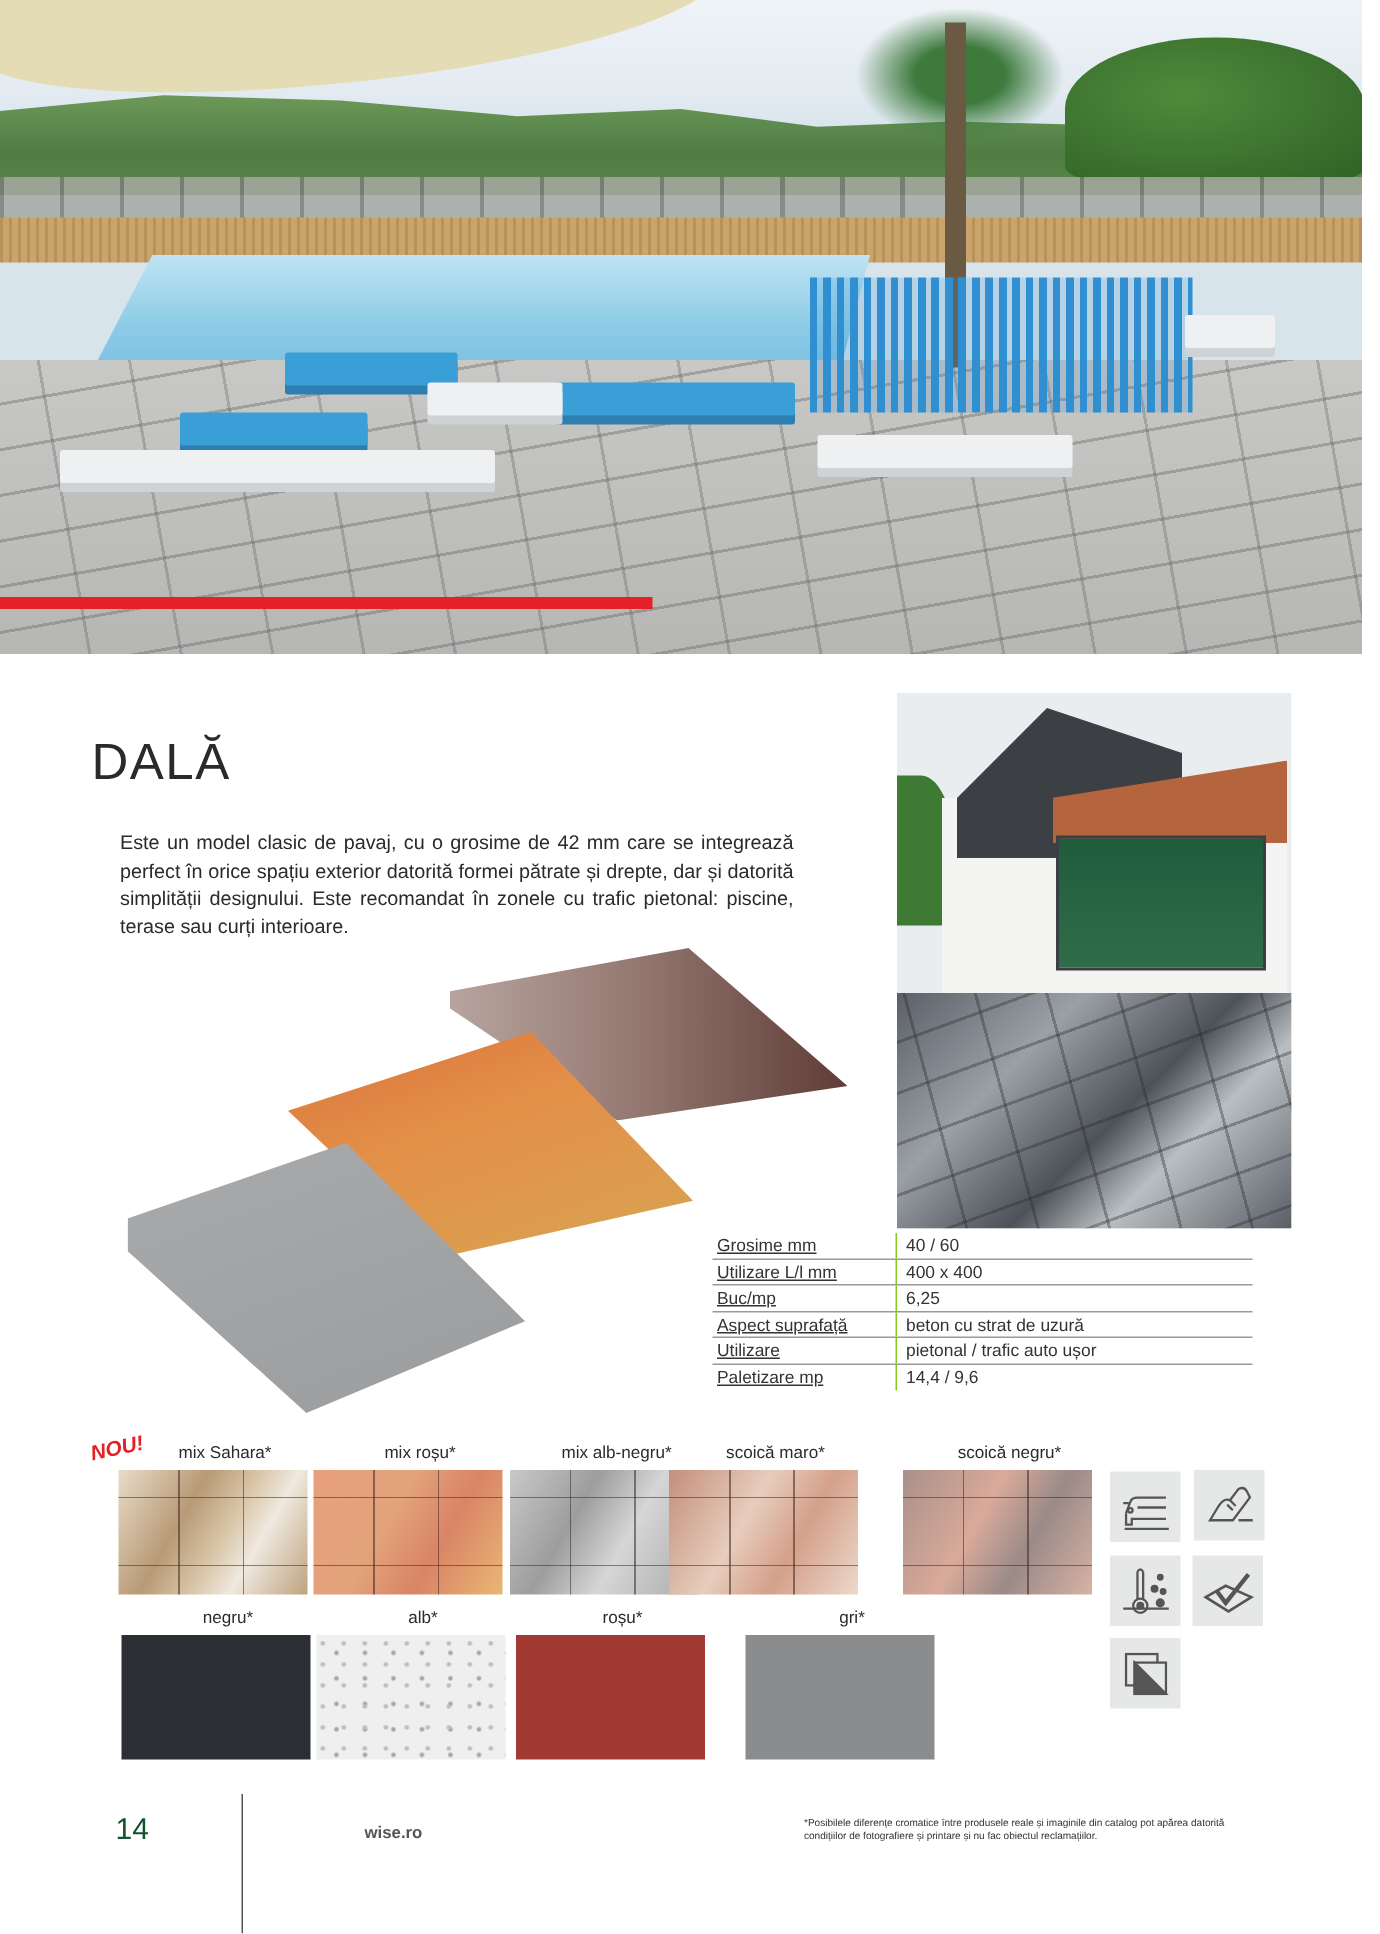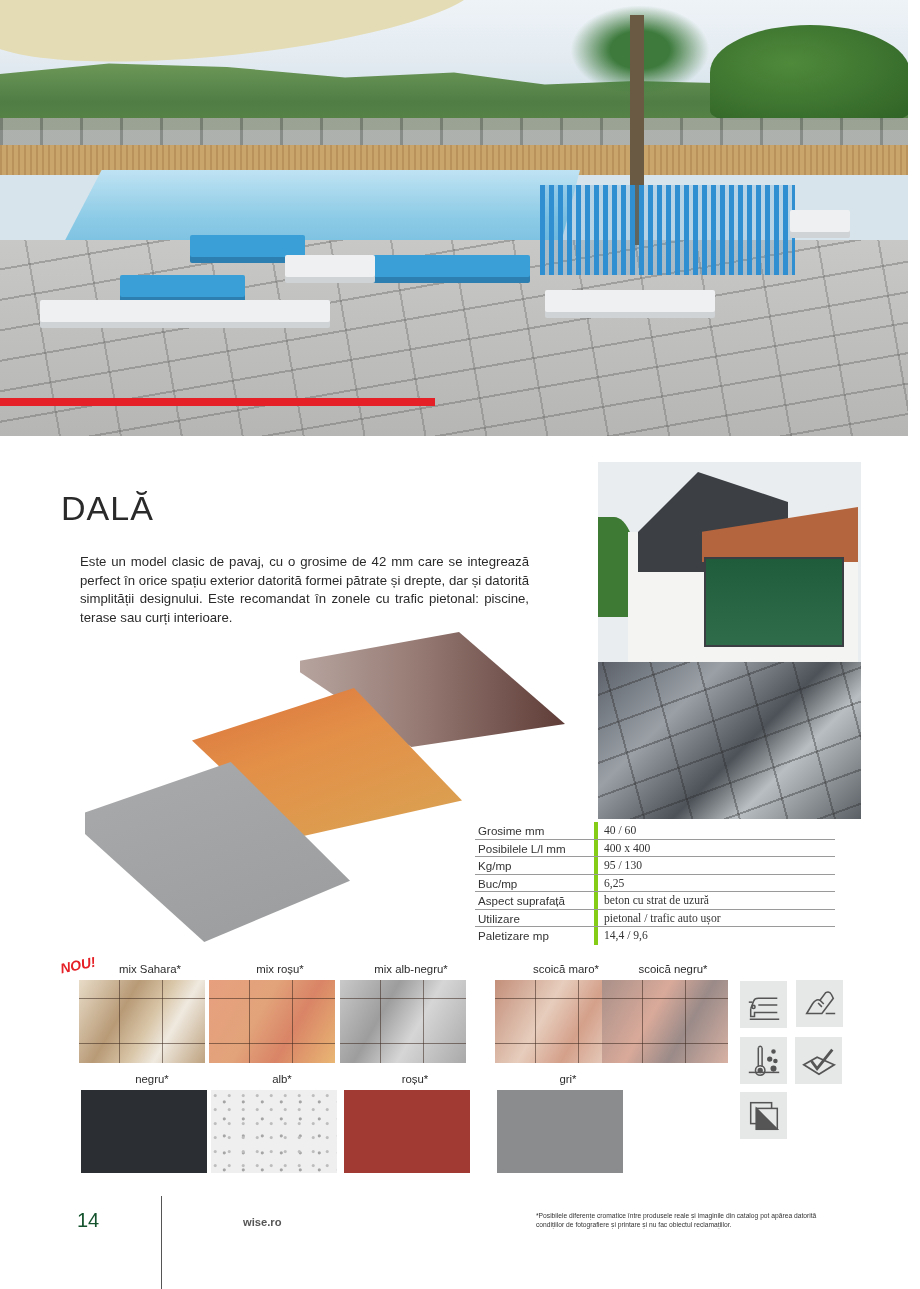--- a/index.html
+++ b/index.html
@@ -67,22 +67,22 @@
           background: linear-gradient(160deg, #d9723c 0%, #e38f48 40%, #d9a453 100%);
           clip-path: polygon(0 35%, 60% 0, 100% 75%, 38% 100%); }
   .slab-grey { left: 85px; top: 762px; width: 265px; height: 180px;
           background: linear-gradient(160deg, #a9aaab 0%, #9b9c9d 100%);
           clip-path: polygon(0 28%, 55% 0, 100% 66%, 45% 100%, 0 40%); }
 
   
   .specs { position: absolute; left: 475px; top: 822px; width: 360px; }
   .spec-row { display: flex; height: 17.5px; border-bottom: 1px solid #9a9a9a; font-size: 11.6px; line-height: 17px; color: #333; }
   .spec-row:last-child { border-bottom: none; }
-  .spec-label { width: 123px; padding-left: 3px; border-right: 4px solid #84cc16; }
-  .spec-value { flex: 1; padding-left: 6px; font-family: Liberation Serif, serif; }
+  .spec-label { width: 123px; padding-left: 3px; border-right: 1px solid #84cc16; text-decoration: underline; }
+  .spec-value { flex: 1; padding-left: 6px; }
 
   
   .nou { position: absolute; left: 60px; top: 957px; font-size: 14px; font-weight: 700; color: #e52127; transform: rotate(-12deg); font-style: italic; }
   .swatch { position: absolute; width: 142px; }
   .swatch .label { display: block; text-align: center; font-size: 11.4px; color: #2b2b2b; height: 17px; }
   .swatch .tile { display: block; width: 126px; height: 83px; }
   .tile.grid { position: relative; }
   .tile.grid::after { content: ""; position: absolute; inset: 0;
           background:
             linear-gradient(90deg, transparent 40px, rgba(60,40,30,.55) 40px 41px, transparent 41px 83px, rgba(60,40,30,.55) 83px 84px, transparent 84px),
@@ -137,26 +137,22 @@
 <div class="slab slab-brown"></div>
 <div class="slab slab-orange"></div>
 <div class="slab slab-grey"></div>
 
 <div class="specs">
   <div class="spec-row">
     <span class="spec-label">Grosime mm</span>
     <span class="spec-value">40 / 60</span>
   </div>
   <div class="spec-row">
-    <span class="spec-label">Posibilele L/l mm</span>
+    <span class="spec-label">Utilizare L/l mm</span>
     <span class="spec-value">400 x 400</span>
-  </div>
-  <div class="spec-row">
-    <span class="spec-label">Kg/mp</span>
-    <span class="spec-value">95 / 130</span>
   </div>
   <div class="spec-row">
     <span class="spec-label">Buc/mp</span>
     <span class="spec-value">6,25</span>
   </div>
   <div class="spec-row">
     <span class="spec-label">Aspect suprafață</span>
     <span class="spec-value">beton cu strat de uzură</span>
   </div>
   <div class="spec-row">
@@ -176,21 +172,21 @@
   <span class="tile grid" style="background:linear-gradient(120deg,#e8dcc8 0%,#b89a76 35%,#d9c6a8 55%,#efe9df 70%,#bea27f 100%);"></span>
 </div>
 <div class="swatch" style="left:209px;top:963px;">
   <span class="label">mix roșu*</span>
   <span class="tile grid" style="background:linear-gradient(120deg,#e79f7e 0%,#e2a37a 40%,#d98466 65%,#e9b774 100%);"></span>
 </div>
 <div class="swatch" style="left:340px;top:963px;">
   <span class="label">mix alb-negru*</span>
   <span class="tile grid" style="background:linear-gradient(120deg,#c9c9c9 0%,#9d9d9d 35%,#d6d6d6 60%,#a9a9a9 100%);"></span>
 </div>
-<div class="swatch" style="left:495px;top:963px;">
+<div class="swatch" style="left:446px;top:963px;">
   <span class="label">scoică maro*</span>
   <span class="tile grid" style="background:linear-gradient(120deg,#c38f7a 0%,#e7cdbd 40%,#d4a08a 65%,#ecd9cc 100%);"></span>
 </div>
 <div class="swatch" style="left:602px;top:963px;">
   <span class="label">scoică negru*</span>
   <span class="tile grid" style="background:linear-gradient(120deg,#a99089 0%,#d9aa9a 40%,#9a8a88 65%,#d8b2a4 100%);"></span>
 </div>
 
 <div class="swatch" style="left:81px;top:1073px;">
   <span class="label">negru*</span>

